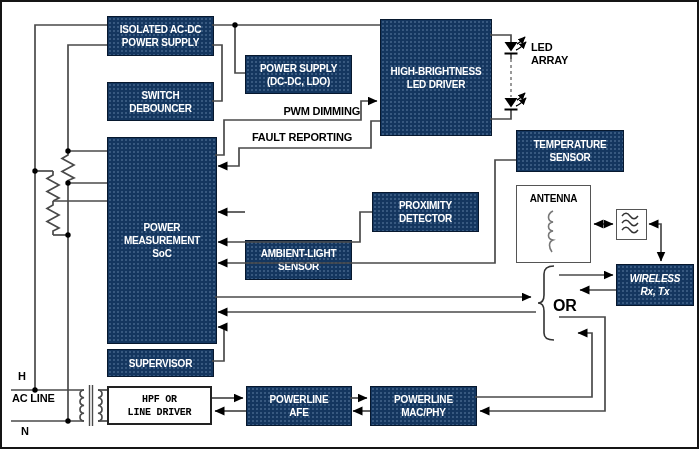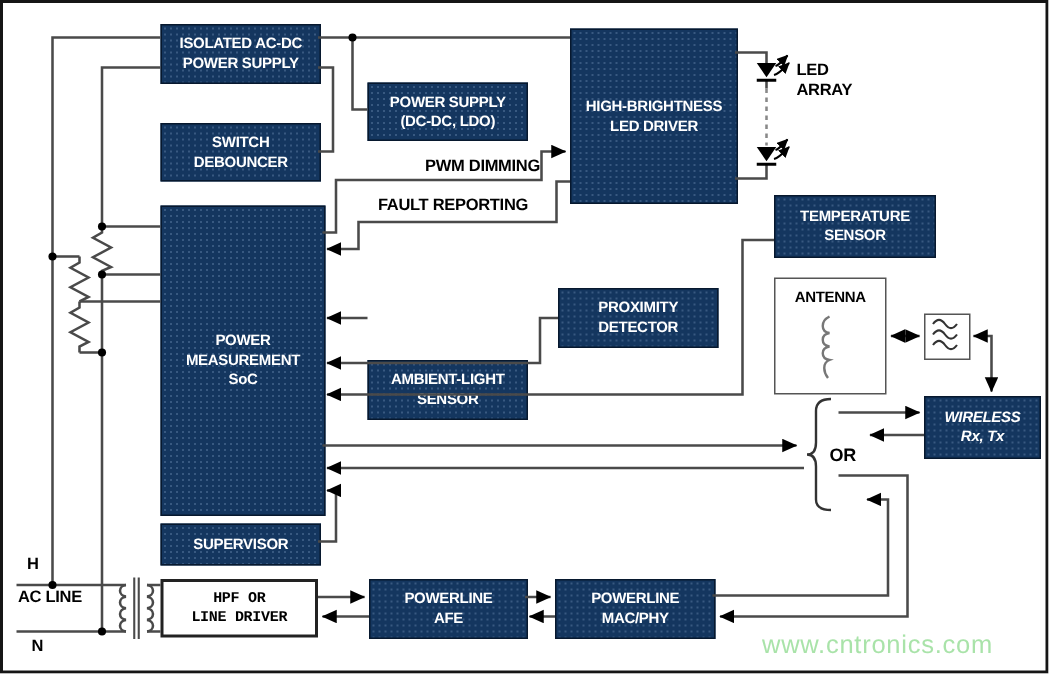--- a/index.html
+++ b/index.html
@@ -84,29 +84,28 @@
   <div class="blk" style="left:368px;top:384px;width:105px;height:38px;">POWERLINE
 MAC/PHY</div>
 
   <div class="lbl" style="left:228px;top:103px;width:130px;text-align:right;">PWM DIMMING</div>
 
   <div class="lbl" style="left:230px;top:129px;width:140px;text-align:center;">FAULT REPORTING</div>
 
   <div class="lbl" style="left:529px;top:39px;">LED
 ARRAY</div>
 
-  <div class="lbl" style="left:551px;top:295px;font-size:12px;">OR</div>
+  <div class="lbl" style="left:551px;top:295px;font-size:16px;">OR</div>
 
   <div class="lbl" style="left:16px;top:368px;">H</div>
 
   <div class="lbl" style="left:10px;top:390px;">AC LINE</div>
 
   <div class="lbl" style="left:19px;top:423px;">N</div>
 
-  <div id="wm">www.cntronics.com</div>
 
   <svg id="wires-layer" width="699" height="449" viewBox="0 0 699 449">
     <defs>
       <marker id="arr" markerUnits="userSpaceOnUse" markerWidth="11" markerHeight="10" refX="9.5" refY="4.5" orient="auto-start-reverse">
         <path d="M0,0 L10,4.5 L0,9 Z" fill="#000"></path>
       </marker>
       <marker id="arrS" markerUnits="userSpaceOnUse" markerWidth="9" markerHeight="8" refX="6.8" refY="3.5" orient="auto-start-reverse">
         <path d="M0,0 L7.5,3.5 L0,7 Z" fill="#000"></path>
       </marker>
     </defs>

